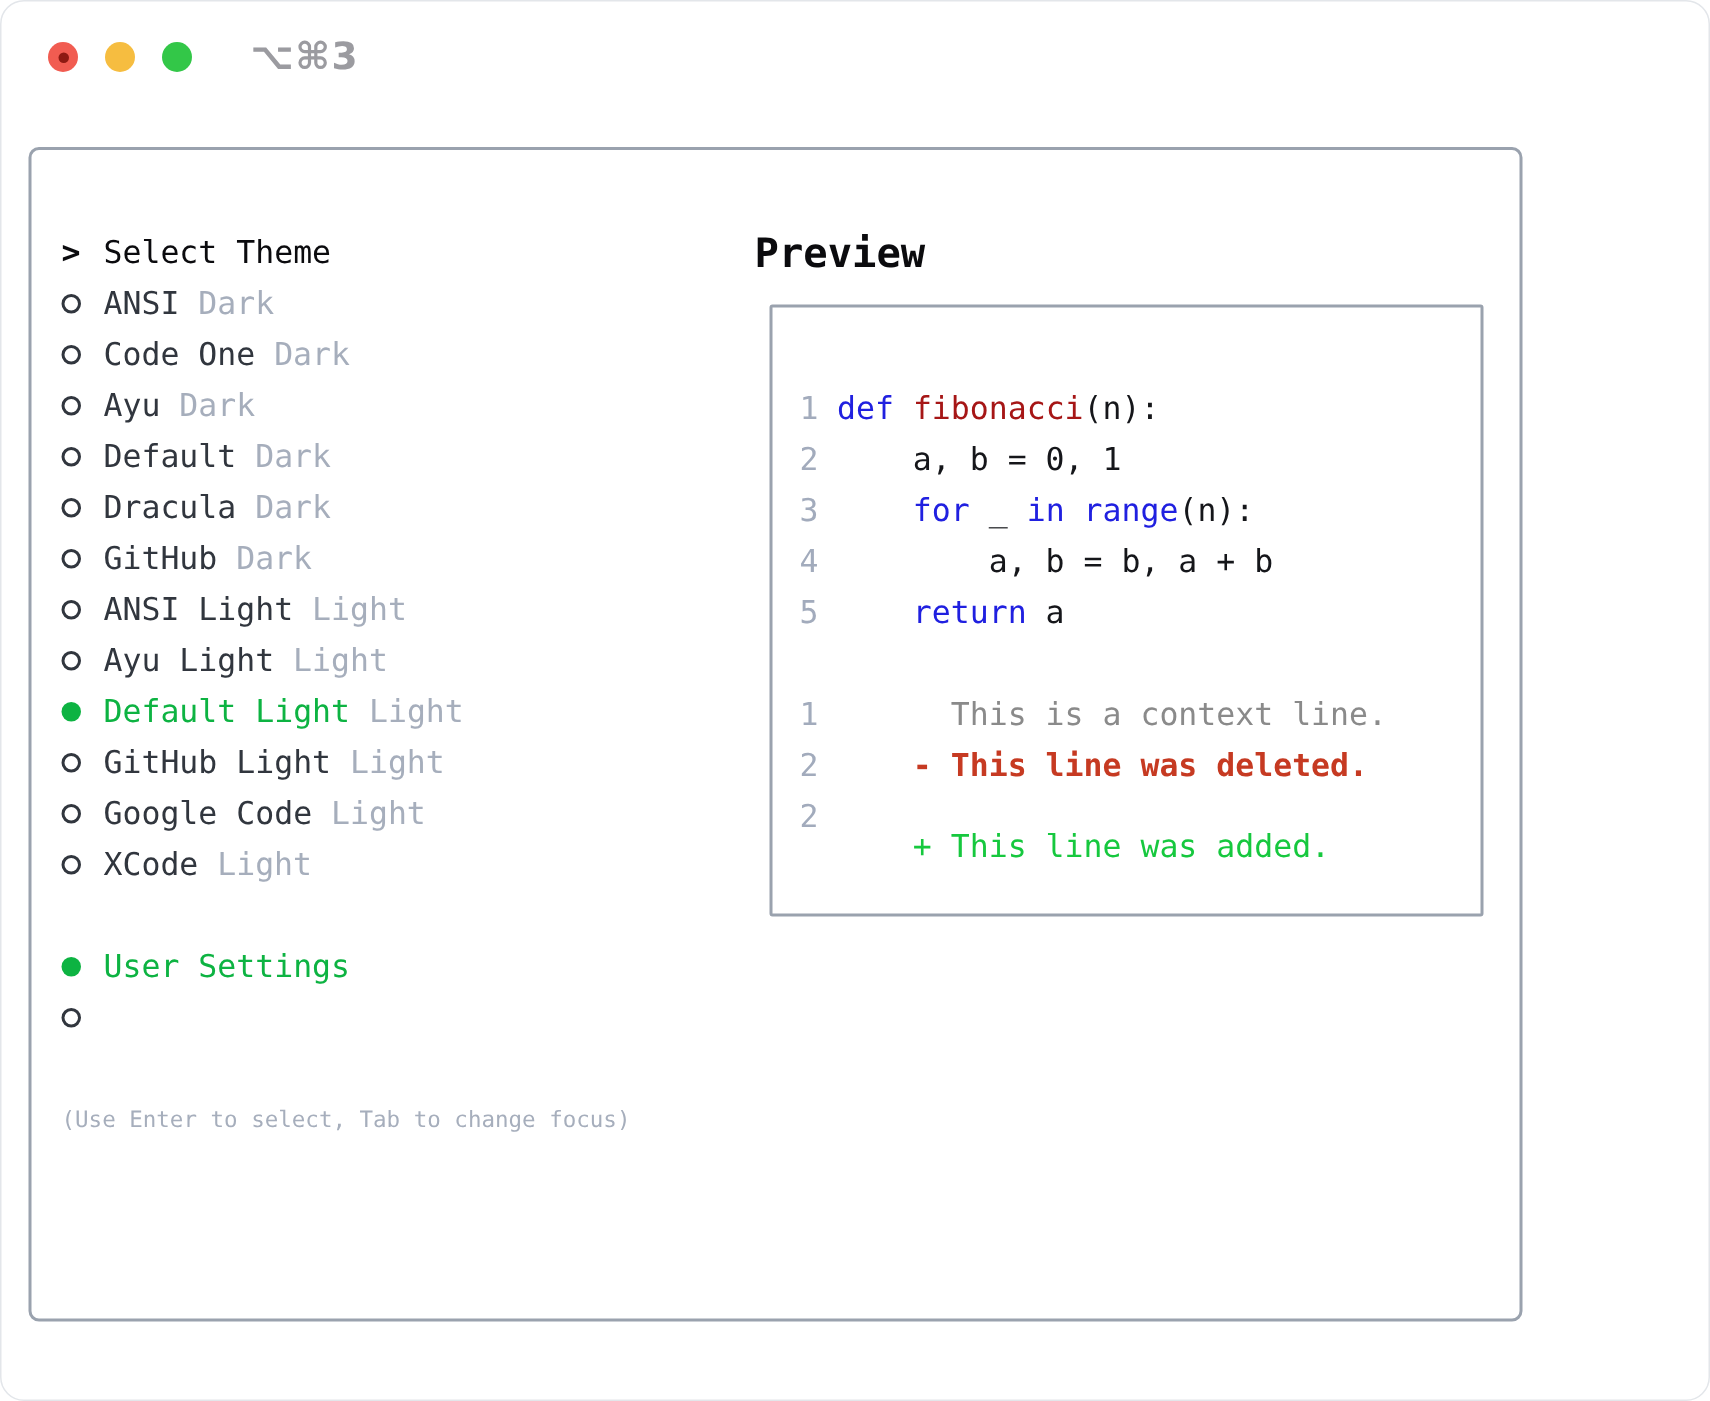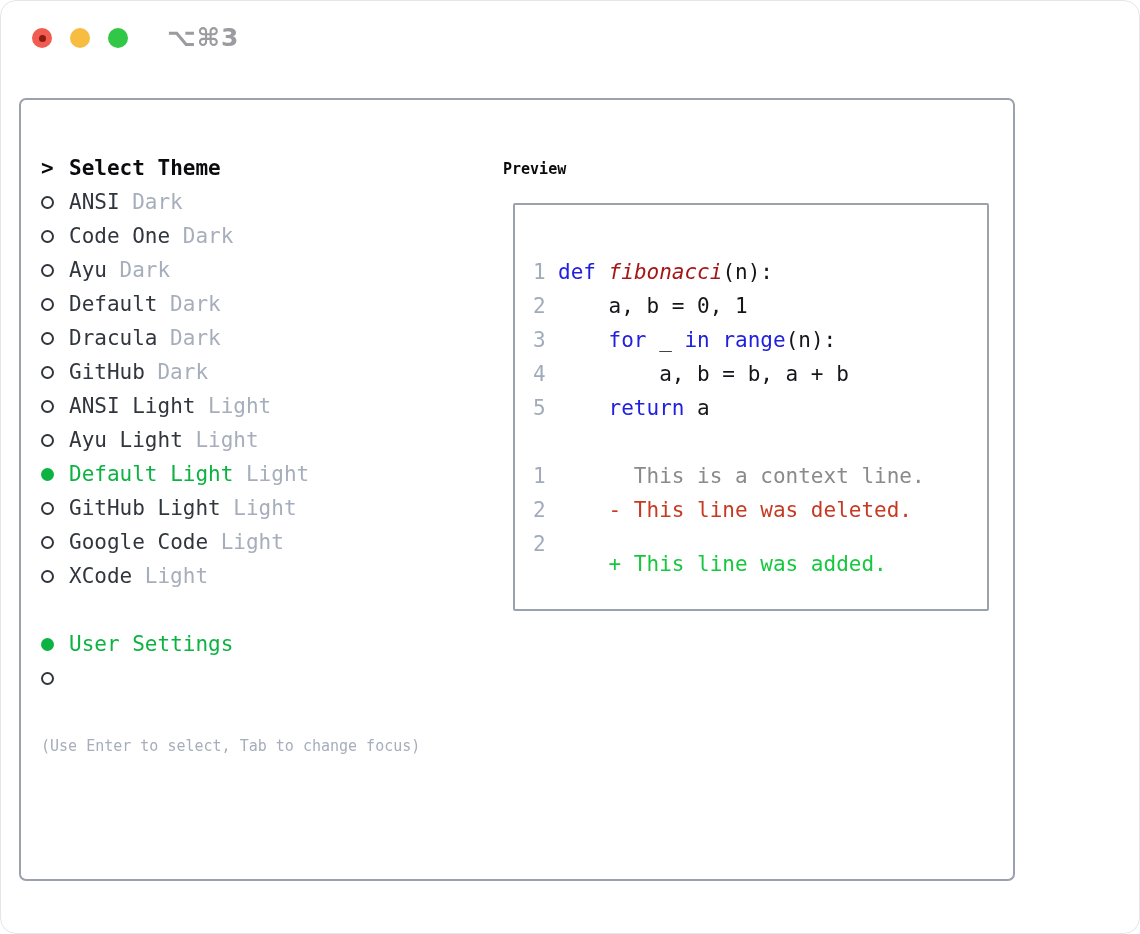--- a/index.html
+++ b/index.html
@@ -38,48 +38,48 @@
     border: 2px solid var(--border); border-radius: 7px; background: #fff;
   }
   
   .left-pane { position: absolute; left: 20px; top: 51px; width: 430px; }
   .row { height: 34px; display: flex; align-items: center; font-size: 21px; white-space: pre; }
   .bullet { width: 28px; flex: none; display: flex; align-items: center; }
   .circle { width: 13px; height: 13px; border-radius: 50%; }
   .circle.hollow { border: 2px solid var(--item_text); }
   .circle.filled { background: var(--green); }
   .prefix { font-weight: 700; color: var(--header_text); }
-  .header-label { font-weight: 700; color: var(--header_text); }
+  .header-label { font-weight: 400; color: var(--header_text); }
   .tname { color: var(--item_text); }
   .tname.selected { color: var(--green); }
   .variant { color: var(--variant); margin-left: 12.6px; }
   .spacer { height: 34px; }
   .apply-label { color: var(--item_text); }
   .help {
     width: 400px; font-size: 15px; line-height: 34px;
     color: var(--help); word-spacing: normal;
   }
   
   .preview-title {
     position: absolute; left: 482px; top: 52px; height: 34px;
     display: flex; align-items: center;
-    font-size: 15px; font-weight: 700; color: var(--header_text);
+    font-size: 27px; font-weight: 700; color: var(--header_text);
   }
   .preview-box {
     position: absolute; left: 492px; top: 103px; width: 476px; height: 408px;
     border: 2px solid var(--border); border-radius: 2px; background: #fff;
     padding: 50px 0 0 18px; overflow: hidden;
   }
   .cline { height: 34px; display: flex; align-items: center; font-size: 21px; white-space: pre; }
   .ln { width: 25px; flex: none; color: var(--line_number); }
   .tok-pl  { color: var(--code_text); }
   .tok-kw  { color: var(--keyword); }
-  .tok-fn  { color: var(--function); font-style: italic; }
+  .tok-fn  { color: var(--function); }
   .tok-ctx { color: var(--context); }
-  .tok-del { color: var(--deleted); }
+  .tok-del { color: var(--deleted); font-weight: bold; }
   .tok-add { color: var(--added); margin-top: 40px; }
 </style>
 </head>
 <body>
 
 <div class="window">
 
   <div class="titlebar">
     <span class="light red">
       <span class="dot"></span>

